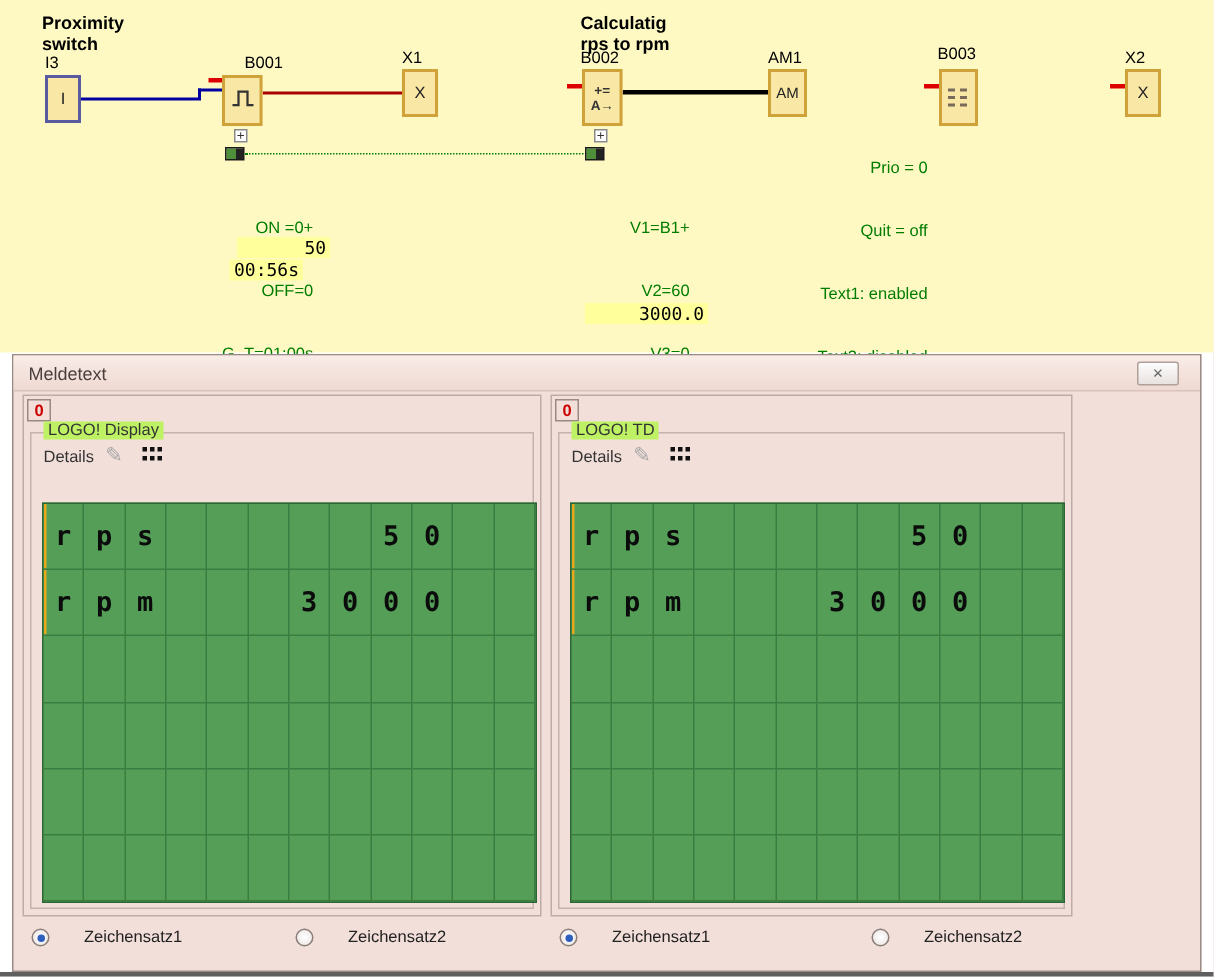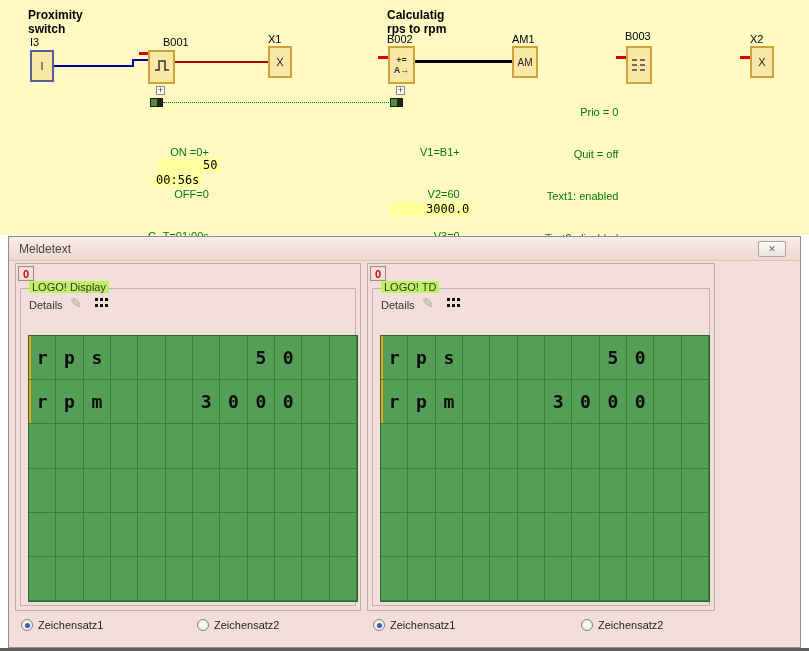--- a/index.html
+++ b/index.html
@@ -32,21 +32,21 @@
   .panel.right { left:358px; width:348px; }
   .idx-badge { position:absolute; left:2px; top:2px; width:16px; height:15px; border:1px solid #9a8a84; color:#cc0000; font-size:11px; font-weight:bold; display:flex; align-items:center; justify-content:center; }
   .groupbox { position:absolute; left:4px; top:24px; right:4px; bottom:4px; border:1px solid #c6b2ac; }
   .group-label { position:absolute; top:-8px; left:8px; padding:0 3px; background:#bef264; font-size:11px; color:#333; }
   .details-label { position:absolute; left:8px; top:10px; font-size:11px; color:#333; }
   .icon-btn { position:absolute; top:5px; width:18px; height:18px; display:flex; align-items:center; justify-content:center; }
   .pencil { font-size:14px; color:#a8a8a8; }
   .screen { position:absolute; left:7px; top:46px; width:330px; height:267px; border:1px solid #2c6632; display:grid; }
   .cell { border-right:1px solid var(--gridline,#3a7d40); border-bottom:1px solid var(--gridline,#3a7d40); display:flex; align-items:center; justify-content:center; font:bold 18px "DejaVu Sans Mono", monospace; color:#0b0b0b; }
   .cell.marked { box-shadow:inset 2px 0 0 #e6a71f; }
-  .radio-row-item { position:absolute; top:358px; display:flex; align-items:center; gap:5px; font-size:11px; color:#222; }
+  .radio-row-item { position:absolute; top:358px; display:flex; align-items:center; gap:23px; font-size:11px; color:#222; }
   .radio { width:12px; height:12px; border-radius:50%; border:1px solid #8b7d78; background:radial-gradient(#ffffff,#e9e4e2); position:relative; }
   .radio.on::after { content:""; position:absolute; left:3px; top:3px; width:5px; height:5px; border-radius:50%; background:#2e5fbf; }
   .win-shadow { position:absolute; left:0; top:648px; width:809px; height:3px; background:#5f5f5f; }
 </style>
 </head>
 <body>
 
 <div class="fbd">
 
   <div class="comment" style="left:28px; top:8px;">

